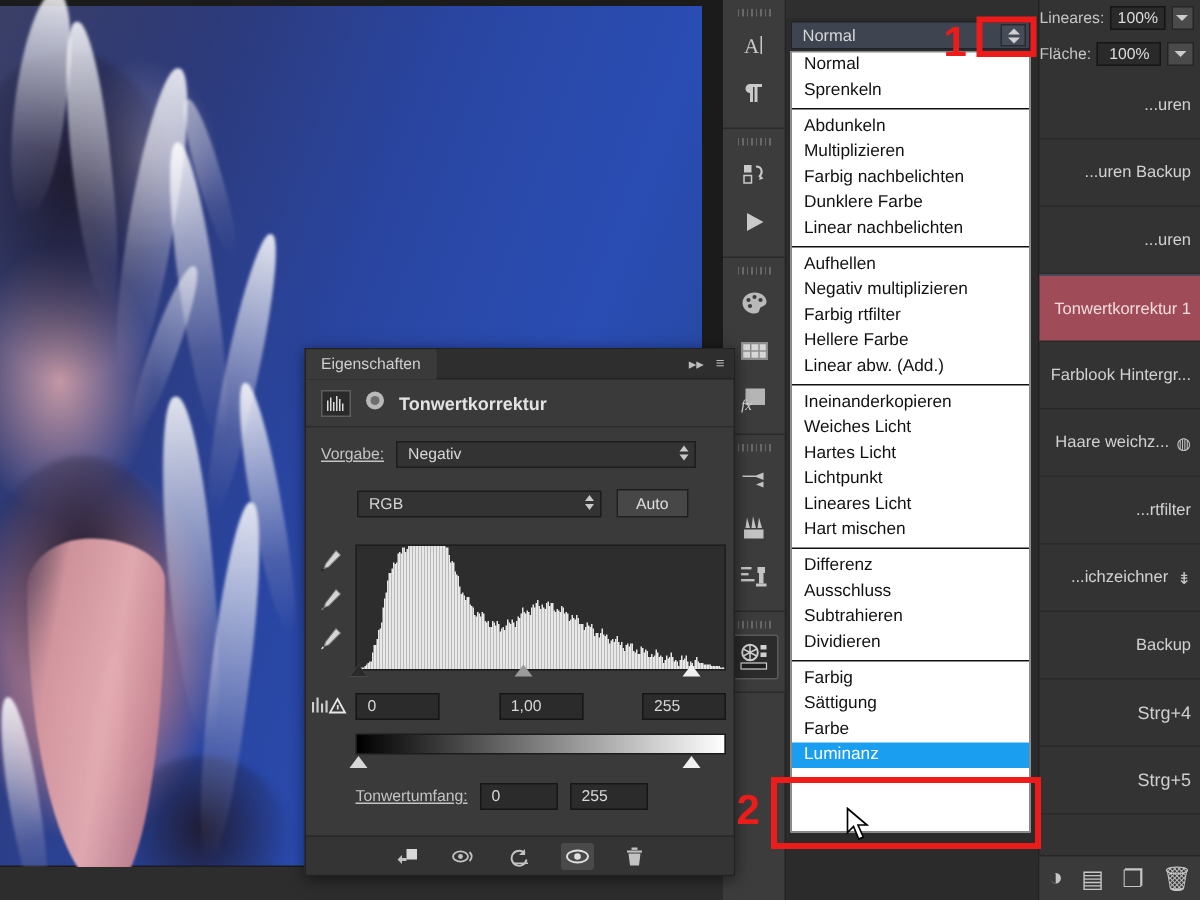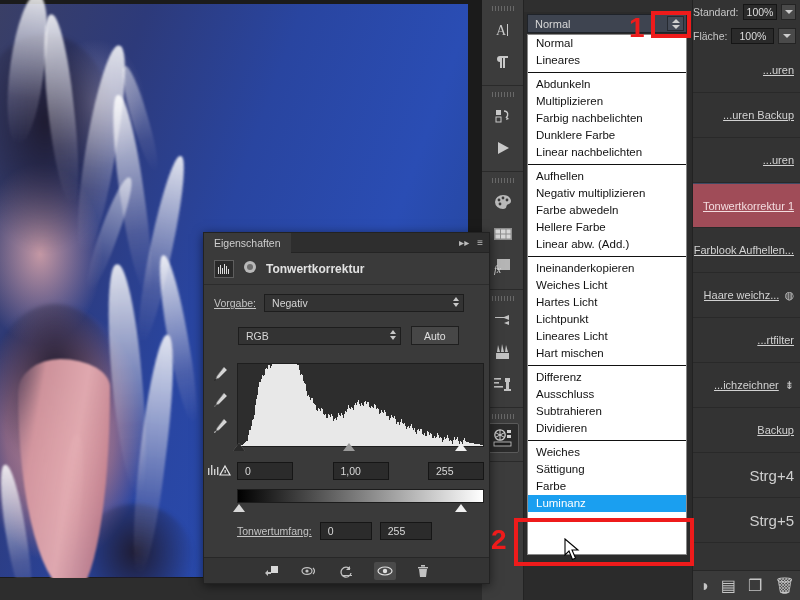--- a/index.html
+++ b/index.html
@@ -72,22 +72,22 @@
   .mini-arrow { width:18px; height:16px; background:#4a4a4a; border:1px solid #242424;
                 display:flex; align-items:center; justify-content:center; }
   .mini-arrow i { width:0; height:0; border-left:4px solid transparent;
                   border-right:4px solid transparent; border-top:4px solid #ccc; }
 
   .lrow { height:45px; border-bottom:1px solid #292929; display:flex; align-items:center;
           justify-content:flex-end; padding-right:6px; color:#d2d2d2; font-size:11px;
           position:relative; }
   .lrow.active { background:#a04c58; color:#f3dcdf; }
   .lrow.hdr { border-top:1px solid #3d4a63; }
-  .lname { white-space:nowrap; overflow:hidden; text-overflow:ellipsis;text-decoration:underline; }
-  .shortcut { font-size:15px; color:#cfcfcf; }
+  .lname { white-space:nowrap; overflow:hidden; text-overflow:ellipsis; }
+  .shortcut { font-size:12px; color:#cfcfcf; }
   .layer-bottom { position:absolute; bottom:0; left:0; width:108px; height:30px;
                   background:#3a3a3a; border-top:1px solid #272727;
                   display:flex; align-items:center; justify-content:space-around;
                   color:#c5c5c5; }
 
   
   .props { position:absolute; left:203px; top:232px; width:287px; height:352px;
            background:#3a3a3a; border:1px solid #222; box-shadow:0 2px 10px rgba(0,0,0,.55); }
   .props-tabbar { height:20px; background:#2e2e2e; display:flex; align-items:center;
                   border-bottom:1px solid #242424; position:relative; }
@@ -286,55 +286,55 @@
   <div class="blend-field">
     <span>Normal</span>
     <span class="stepper">
       <i class="up"></i>
       <i class="dn"></i>
     </span>
   </div>
 
   <div class="menu">
     <div class="mi">Normal</div>
-    <div class="mi">Lineares</div>
+    <div class="mi">Sprenkeln</div>
     <div class="msep"></div>
     <div class="mi">Abdunkeln</div>
     <div class="mi">Multiplizieren</div>
     <div class="mi">Farbig nachbelichten</div>
     <div class="mi">Dunklere Farbe</div>
     <div class="mi">Linear nachbelichten</div>
     <div class="msep"></div>
     <div class="mi">Aufhellen</div>
     <div class="mi">Negativ multiplizieren</div>
-    <div class="mi">Farbe abwedeln</div>
+    <div class="mi">Farbig rtfilter</div>
     <div class="mi">Hellere Farbe</div>
     <div class="mi">Linear abw. (Add.)</div>
     <div class="msep"></div>
     <div class="mi">Ineinanderkopieren</div>
     <div class="mi">Weiches Licht</div>
     <div class="mi">Hartes Licht</div>
     <div class="mi">Lichtpunkt</div>
     <div class="mi">Lineares Licht</div>
     <div class="mi">Hart mischen</div>
     <div class="msep"></div>
     <div class="mi">Differenz</div>
     <div class="mi">Ausschluss</div>
     <div class="mi">Subtrahieren</div>
     <div class="mi">Dividieren</div>
     <div class="msep"></div>
-    <div class="mi">Weiches</div>
+    <div class="mi">Farbig</div>
     <div class="mi">Sättigung</div>
     <div class="mi">Farbe</div>
     <div class="mi hl">Luminanz</div>
   </div>
 
   <div class="layers">
     <div class="opac-row">
-      <span>Standard:</span>
+      <span>Lineares:</span>
       <span class="num-field">100%</span>
       <span class="mini-arrow">
           <i></i>
         </span>
     </div>
     <div class="opac-row">
       <span>Fläche:</span>
       <span class="num-field">100%</span>
       <span class="mini-arrow">
           <i></i>
@@ -347,21 +347,21 @@
     <div class="lrow">
       <span class="lname">...uren Backup</span>
     </div>
     <div class="lrow">
       <span class="lname">...uren</span>
     </div>
     <div class="lrow active hdr">
       <span class="lname">Tonwertkorrektur 1</span>
     </div>
     <div class="lrow">
-      <span class="lname">Farblook Aufhellen...</span>
+      <span class="lname">Farblook Hintergr...</span>
     </div>
     <div class="lrow">
       <span class="lname">Haare weichz...</span>
       <span style="margin-left:5px; color:#c9c9c9;">◍</span>
     </div>
     <div class="lrow">
       <span class="lname">...rtfilter</span>
     </div>
     <div class="lrow">
       <span class="lname">...ichzeichner</span>

